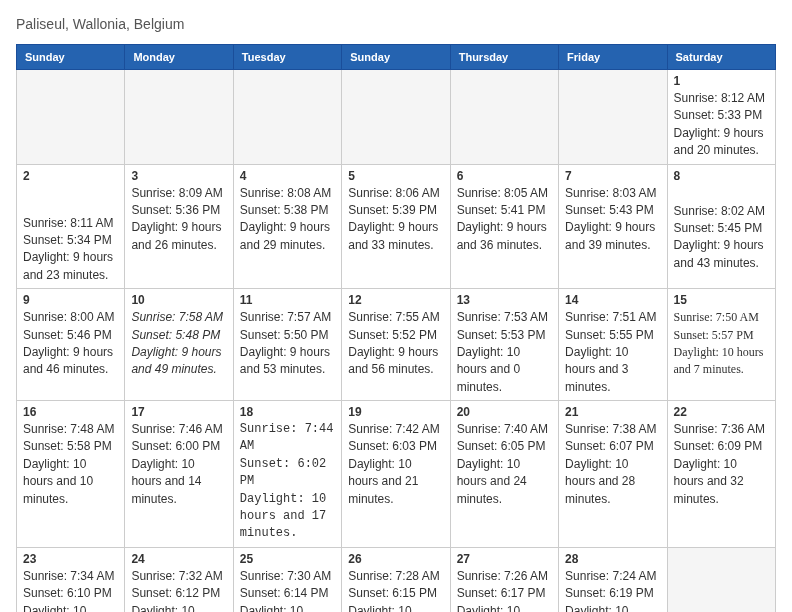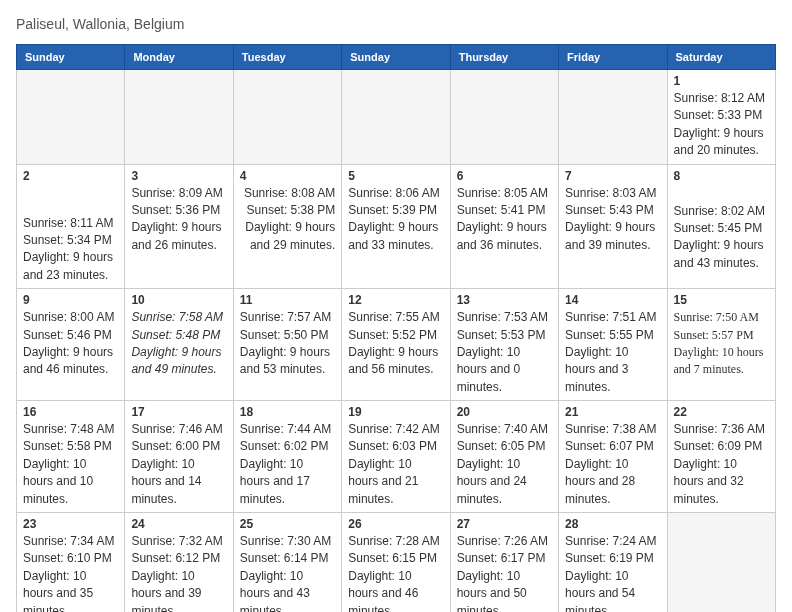--- a/index.html
+++ b/index.html
@@ -129,21 +129,21 @@
 Daylight: 9 hours and 23 minutes.</div>
         </td>
         <td>
           <span class="day-num">3</span>
           <div class="day-info" style="white-space: pre-line;">Sunrise: 8:09 AM
 Sunset: 5:36 PM
 Daylight: 9 hours and 26 minutes.</div>
         </td>
         <td>
           <span class="day-num">4</span>
-          <div class="day-info" style="white-space: pre-line; text-align: right;">Sunrise: 8:08 AM
+          <div class="day-info" style="white-space: pre-line;">Sunrise: 8:08 AM
 Sunset: 5:38 PM
 Daylight: 9 hours and 29 minutes.</div>
         </td>
         <td>
           <span class="day-num">5</span>
           <div class="day-info" style="white-space: pre-line;">Sunrise: 8:06 AM
 Sunset: 5:39 PM
 Daylight: 9 hours and 33 minutes.</div>
         </td>
         <td>
@@ -217,21 +217,21 @@
 Daylight: 10 hours and 10 minutes.</div>
         </td>
         <td>
           <span class="day-num">17</span>
           <div class="day-info" style="white-space: pre-line;">Sunrise: 7:46 AM
 Sunset: 6:00 PM
 Daylight: 10 hours and 14 minutes.</div>
         </td>
         <td>
           <span class="day-num">18</span>
-          <div class="day-info" style="white-space: pre-line;">Sunrise: 7:44 AM
+          <div class="day-info" style="white-space: pre-line; font-family: Liberation Mono, monospace;">Sunrise: 7:44 AM
 Sunset: 6:02 PM
 Daylight: 10 hours and 17 minutes.</div>
         </td>
         <td>
           <span class="day-num">19</span>
           <div class="day-info" style="white-space: pre-line;">Sunrise: 7:42 AM
 Sunset: 6:03 PM
 Daylight: 10 hours and 21 minutes.</div>
         </td>
         <td>

